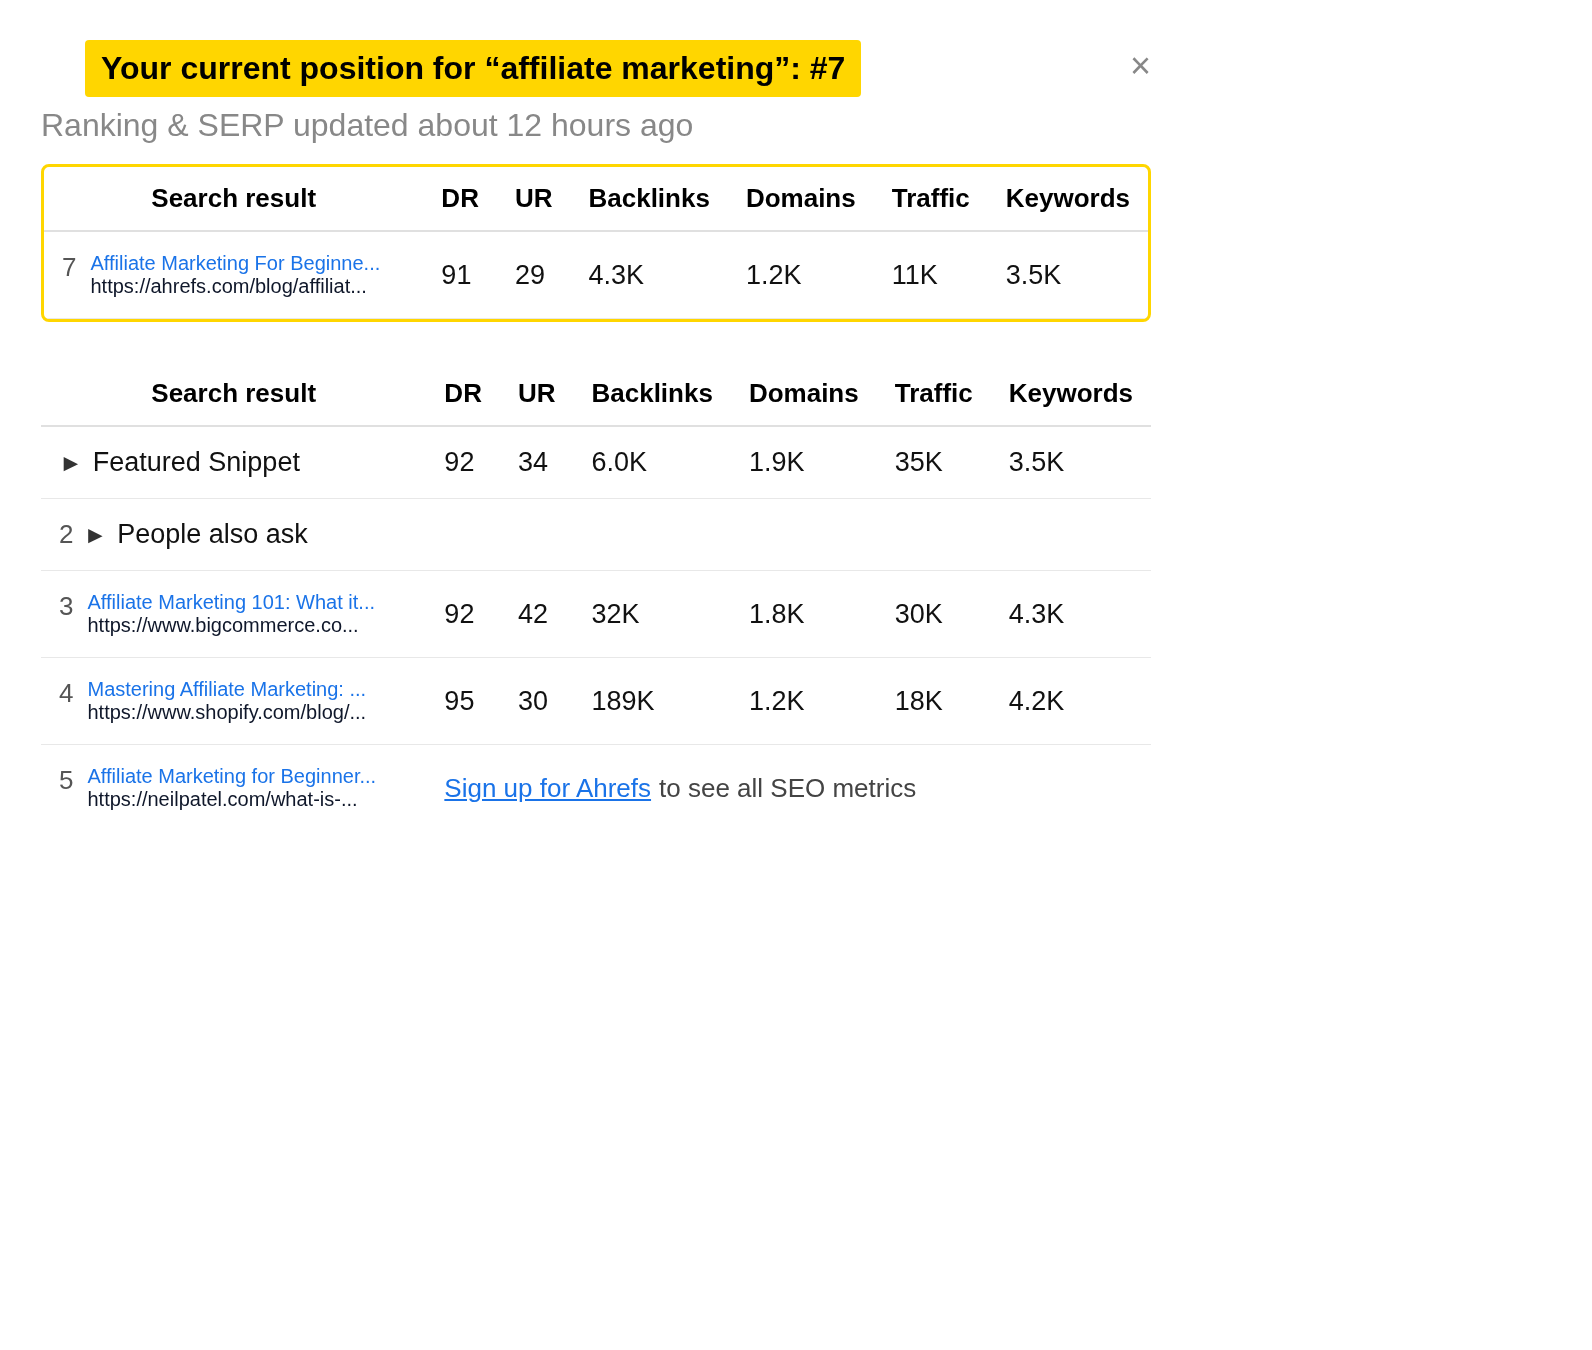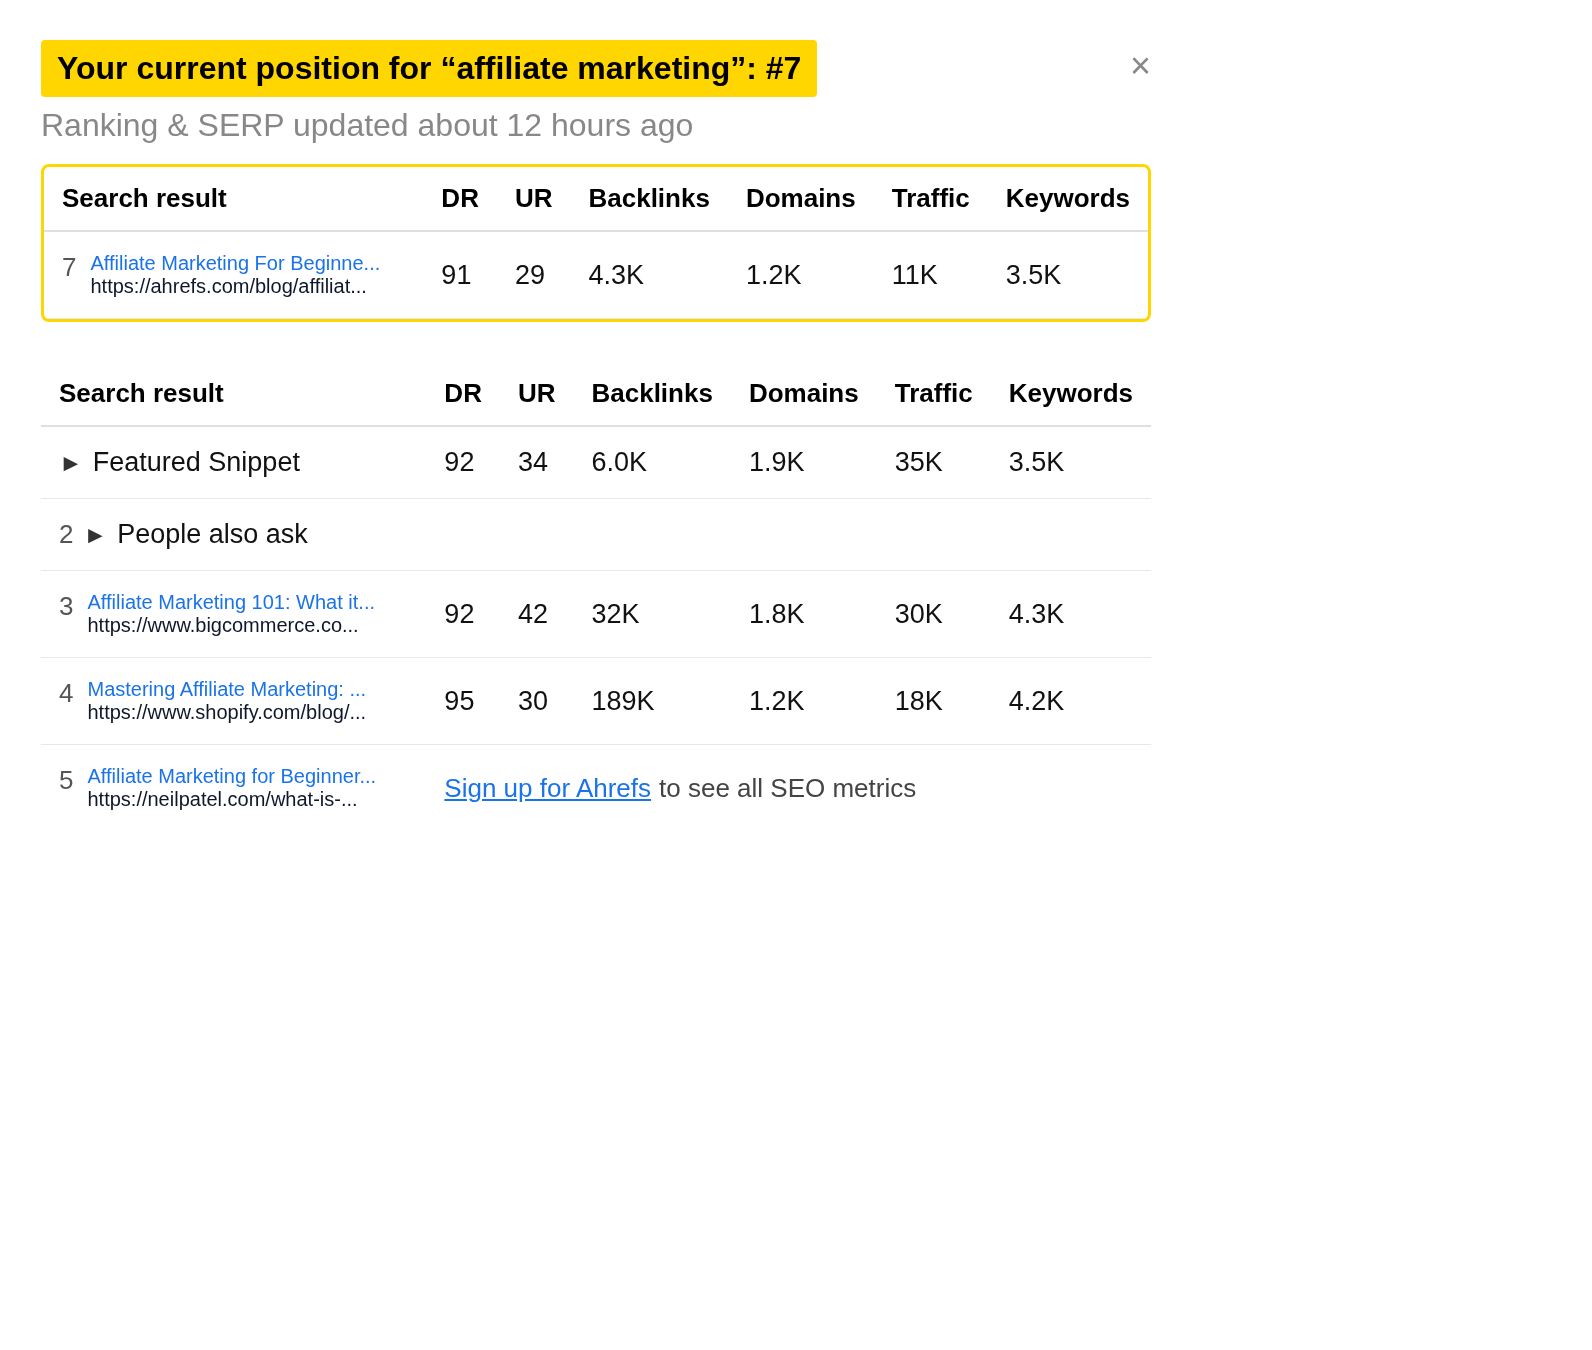--- a/index.html
+++ b/index.html
@@ -32,20 +32,21 @@
     .title-banner {
       background: #FFD600;
       display: inline-block;
       padding: 10px 16px;
       border-radius: 4px;
       font-weight: 800;
       font-size: 32px;
       color: #000;
       margin-bottom: 10px;
       max-width: 95%;
+      margin-left: 44px;
     }
 
     .close-btn {
       position: absolute;
       top: 8px;
       right: 0;
       font-size: 36px;
       color: #888;
       cursor: pointer;
       background: none;
@@ -78,21 +79,21 @@
     
     table {
       width: 100%;
       border-collapse: collapse;
     }
 
     .table-header th {
       font-weight: 700;
       font-size: 26px;
       color: #000;
-      text-align: left;
+      text-align: center;
       padding: 16px 18px;
       border-bottom: 2px solid #e0e0e0;
       white-space: nowrap;
     }
 
     .table-header th:first-child {
       width: 45%;
     }
 
     .table-header th:not(:first-child) {

